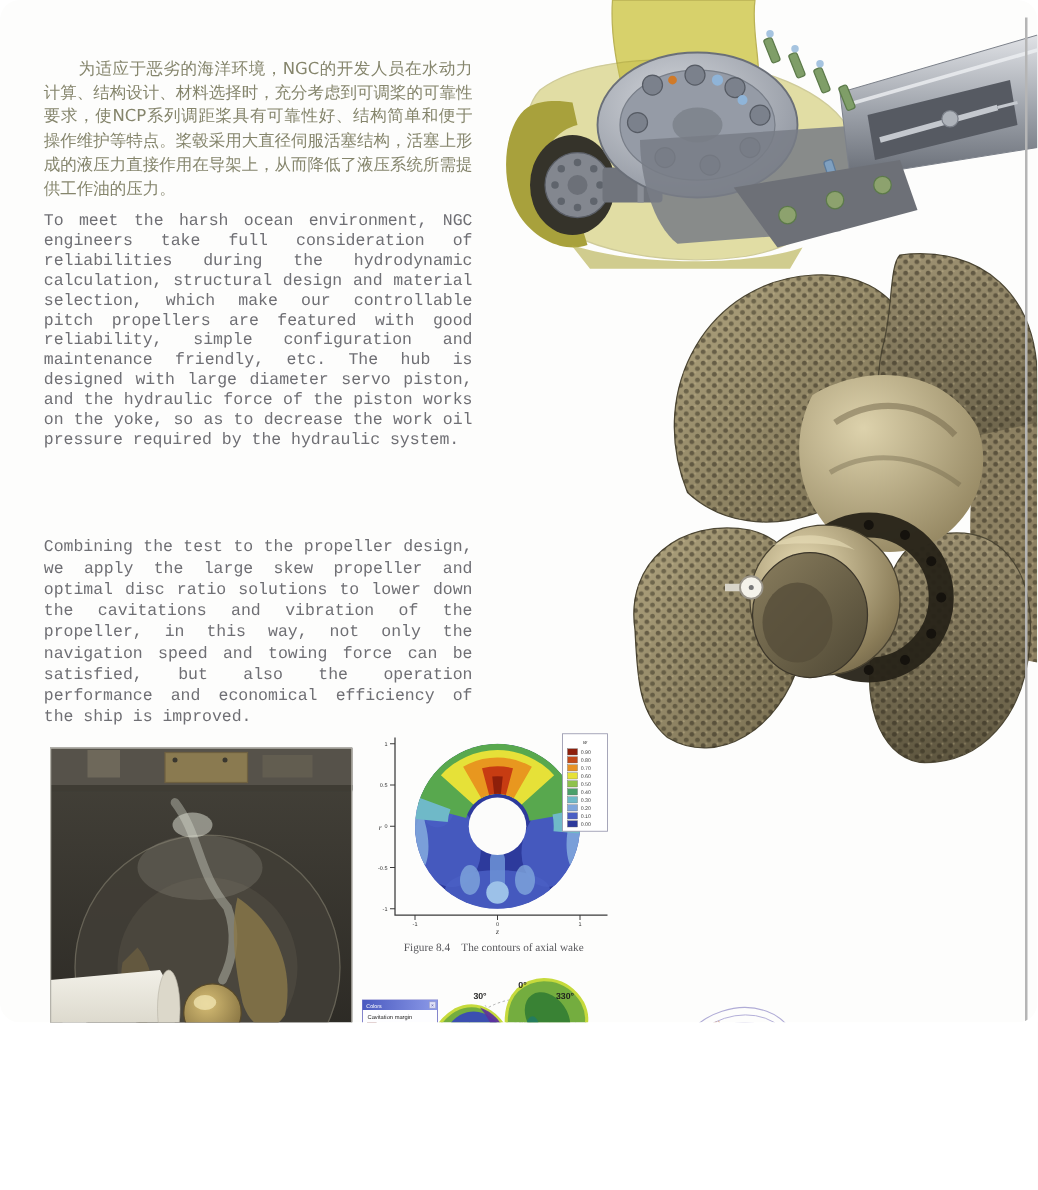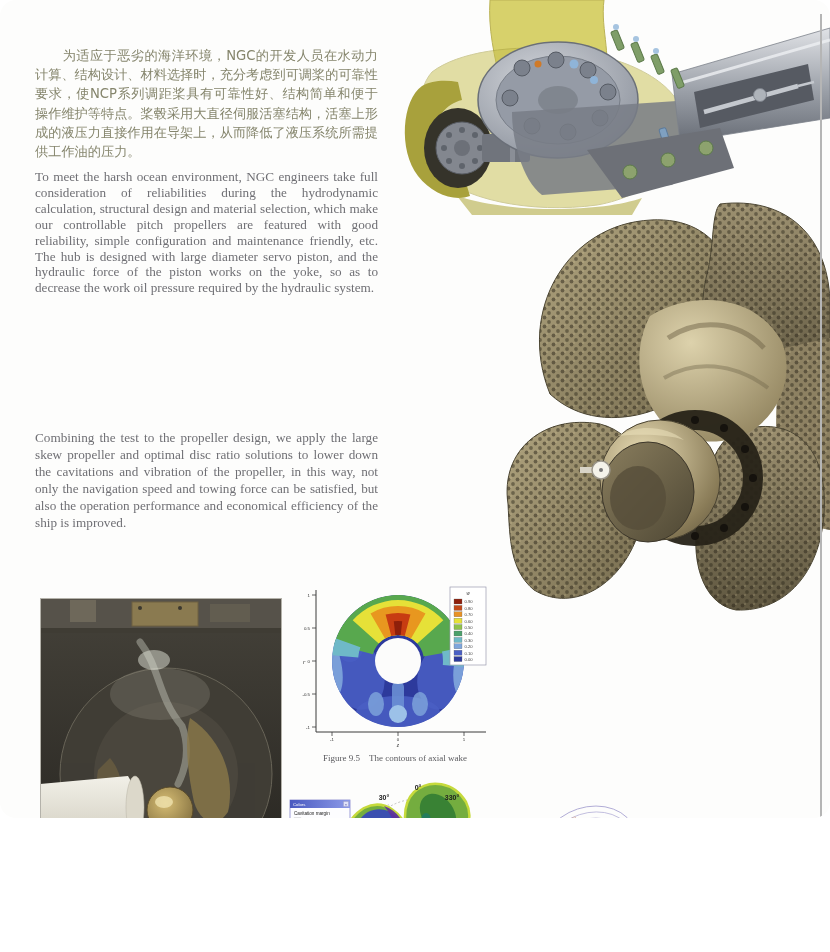--- a/index.html
+++ b/index.html
@@ -3,21 +3,21 @@
 <meta charset="utf-8">
 <style>
   html,body{margin:0;padding:0;background:#ffffff;}
   .page{position:relative;width:830px;height:818px;background:#fdfdfc;overflow:hidden;
         font-family:"Liberation Sans","DejaVu Sans",sans-serif;border-radius:16px;}
   .zh{position:absolute;left:35px;width:343px;font-size:13.2px;line-height:19.2px;
       color:#85856c;text-align:justify;text-indent:2.1em;
       font-family:"DejaVu Sans","Liberation Sans",sans-serif;}
   .en{position:absolute;left:35px;width:343px;font-size:13.2px;line-height:15.9px;
       color:#6f6f74;text-align:justify;
-      font-family:Liberation Serif, serif;}
+      font-family:Liberation Mono, monospace;}
   .en2{line-height:17px;}
   .fig-caption{position:absolute;left:275px;top:753px;width:240px;text-align:center;
       font-family:"Liberation Serif","DejaVu Serif",serif;font-size:9px;color:#5a5a5e;}
   .page-edge{position:absolute;left:820px;top:14px;width:2px;height:938px;background:#b5b5b5;z-index:9;}
   svg{position:absolute;}
   .photo-frame{position:absolute;left:40px;top:598px;width:242px;height:334px;}
 </style>
 </head>
 <body>
 
@@ -304,21 +304,21 @@
           <rect x="4" y="56.800000000000004" width="8" height="5" fill="#7fa6dc" stroke="#666" stroke-width="0.3"></rect>
           <text x="14.5" y="61.1" font-size="4.2" fill="#444">0.20</text>
           <rect x="4" y="63.2" width="8" height="5" fill="#4a5fc4" stroke="#666" stroke-width="0.3"></rect>
           <text x="14.5" y="67.5" font-size="4.2" fill="#444">0.10</text>
           <rect x="4" y="69.6" width="8" height="5" fill="#2d3a9c" stroke="#666" stroke-width="0.3"></rect>
           <text x="14.5" y="73.89999999999999" font-size="4.2" fill="#444">0.00</text>
         </g>
     </g>
   </svg>
 
-  <div class="fig-caption">Figure 9.5 The contours of axial wake</div>
+  <div class="fig-caption">Figure 8.4 The contours of axial wake</div>
 
   <svg style="left:288px;top:778px;" width="212" height="174" viewBox="0 0 212 174">
     <defs>
       <radialGradient id="hubGradP" cx=".4" cy=".4" r=".8">
         <stop offset="0" stop-color="#9a9a9a"></stop>
           <stop offset="1" stop-color="#1c1c1c"></stop>
       </radialGradient>
       <linearGradient id="tbGrad" x1="0" y1="0" x2="1" y2="0">
         <stop offset="0" stop-color="#4a5ac0"></stop>
           <stop offset="1" stop-color="#8c9ae8"></stop>

